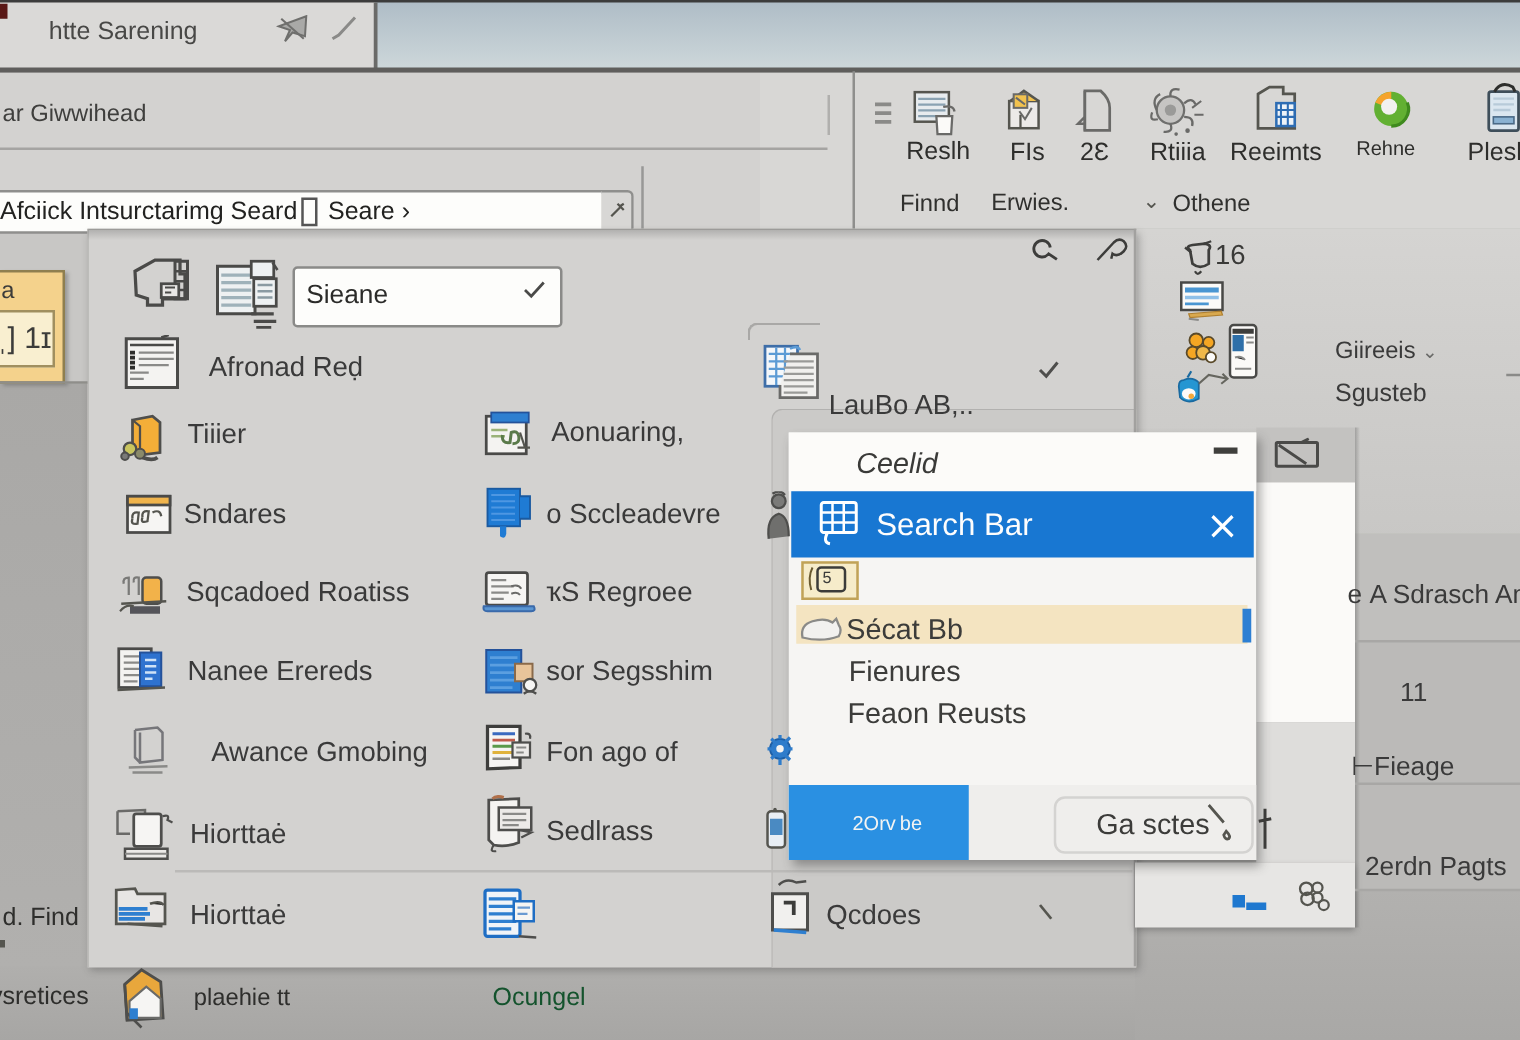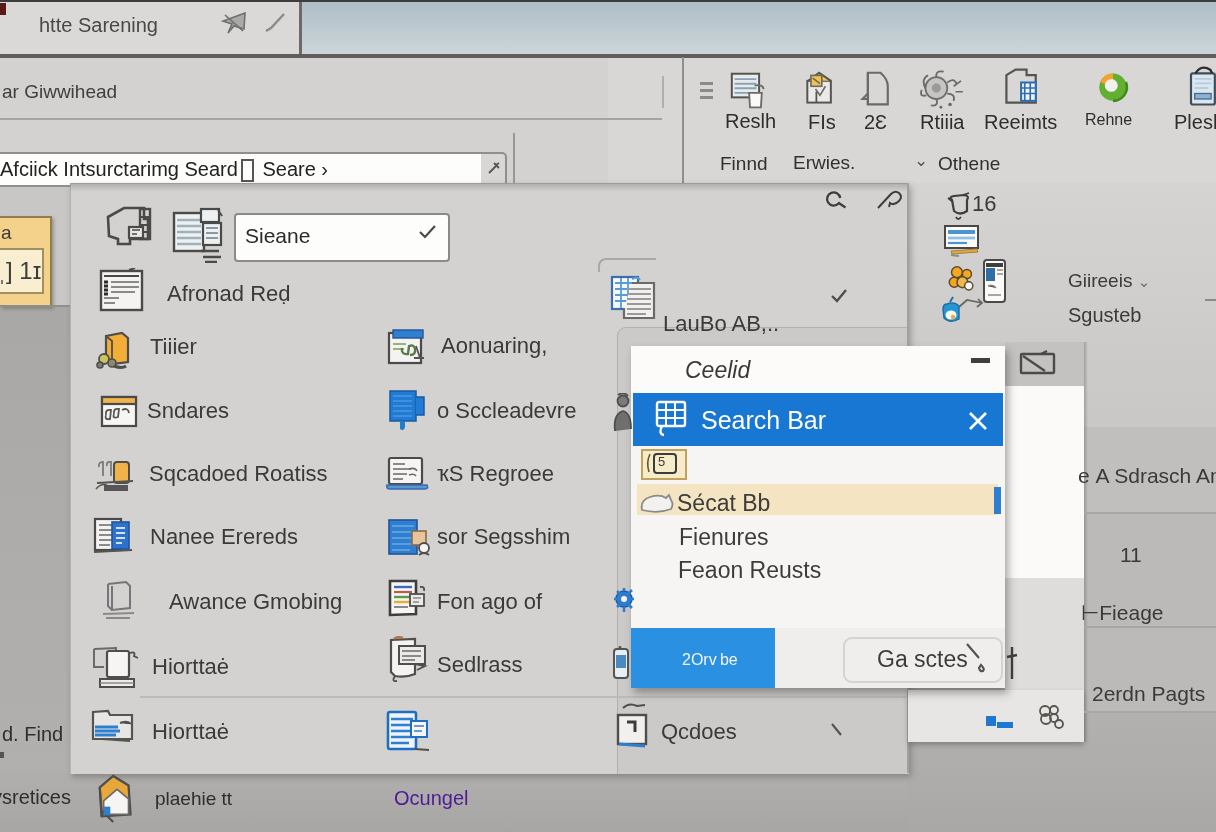--- a/index.html
+++ b/index.html
@@ -441,15 +441,15 @@
     <path d="M8 40 L20 52 M6 16 L8 46" stroke="#4e4e4c" stroke-width="2.2" fill="none"></path>
     <rect x="10" y="36" width="7" height="9" fill="#2e7fd0"></rect>
   </svg>
 
   <div class="abs" style="left:0;top:305px;width:70px;height:2px;background:#8f8e8a;"></div>
 
   <div class="txt" style="left:2px;top:723px;font-size:20px;color:#2e2e2c;">d. Find</div>
   <div class="abs" style="left:0;top:752px;width:4px;height:6px;background:#55554f;"></div>
   <div class="txt" style="left:-8px;top:786px;font-size:20px;color:#2e2e2c;">ysretіces</div>
   <div class="txt" style="left:155px;top:788px;font-size:19px;color:#2e2e2c;">plaеhie tt</div>
-  <div class="txt" style="left:394px;top:787px;font-size:20px;color:#4c1d95;">Ocungеl</div>
+  <div class="txt" style="left:394px;top:787px;font-size:20px;color:#14532d;">Ocungеl</div>
 
 </div>
 
 </body></html>

